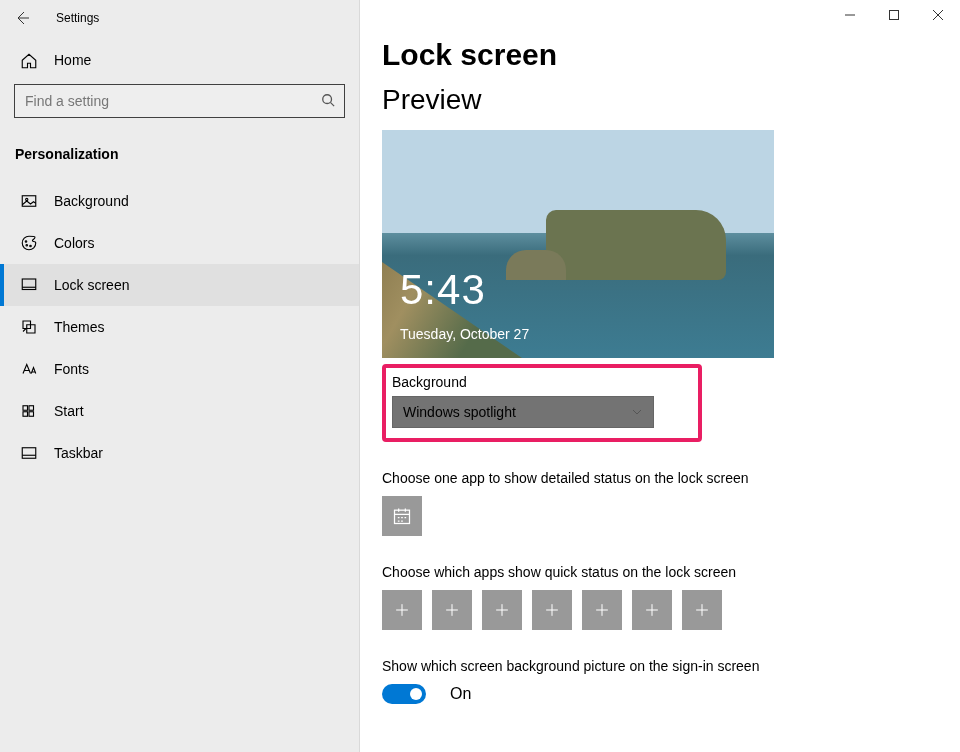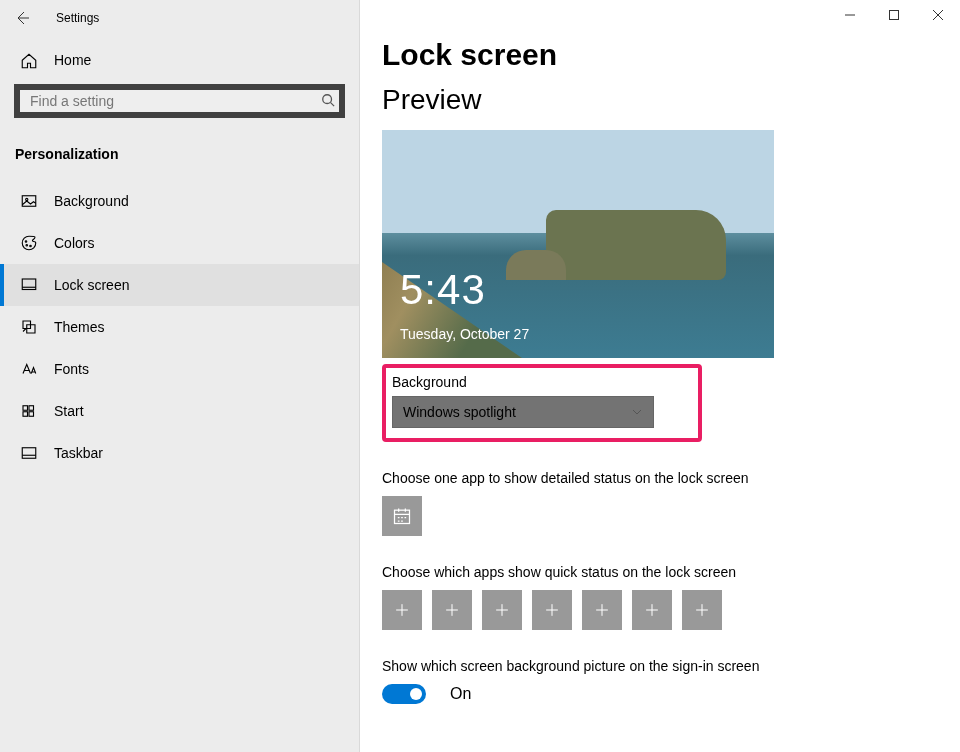--- a/index.html
+++ b/index.html
@@ -6,21 +6,21 @@
   html, body { width: 960px; height: 752px; font-family: "Segoe UI", Arial, sans-serif; background: #fff; overflow: hidden; color: #000; }
   .app { display: flex; width: 100%; height: 100%; }
   .sidebar { width: 360px; height: 100%; background: #ececec; border-right: 1px solid #d9d9d9; display: flex; flex-direction: column; }
   .sidebar-top { display: flex; align-items: center; height: 32px; padding: 4px 0 0 0; }
   .back-btn { width: 44px; display:flex; align-items:center; justify-content:center; color:#333; }
   .title { font-size: 12px; padding-left: 12px; }
   .home-row { display:flex; align-items:flex-start; gap:16px; padding: 20px 0 14px 20px; font-size:14px; cursor:pointer; }
   .home-row svg { width:18px; height:18px; }
   .search-wrap { padding: 0 14px 0 14px; }
   .search { position: relative; }
-  .search input { width:100%; height:34px; border:6px solid #404040; background:#eee; padding:0 32px 0 10px; font-size:14px; }
+  .search input { width:100%; height:34px; border:1px solid #404040; background:#eee; padding:0 32px 0 10px; font-size:14px; }
   .search input::placeholder { color:#777; }
   .search .search-icon { position:absolute; right:10px; top:9px; color:#555; }
   .cat-title { font-weight:600; font-size:14px; padding: 28px 0 6px 15px; }
   .nav { margin-top: 12px; }
   .nav-item { display:flex; align-items:center; gap:16px; padding:12px 0 12px 20px; font-size:14px; cursor:pointer; }
   .nav-item.active { background:#e0e0e0; position:relative; }
   .nav-item.active::before { content:""; position:absolute; left:0; top:0; bottom:0; width:4px; background:#0078d4; }
   .nav-item svg { width:18px; height:18px; color:#000; }
 
   .content { flex:1; height:100%; position:relative; padding: 24px 0 0 22px; overflow:hidden; }

